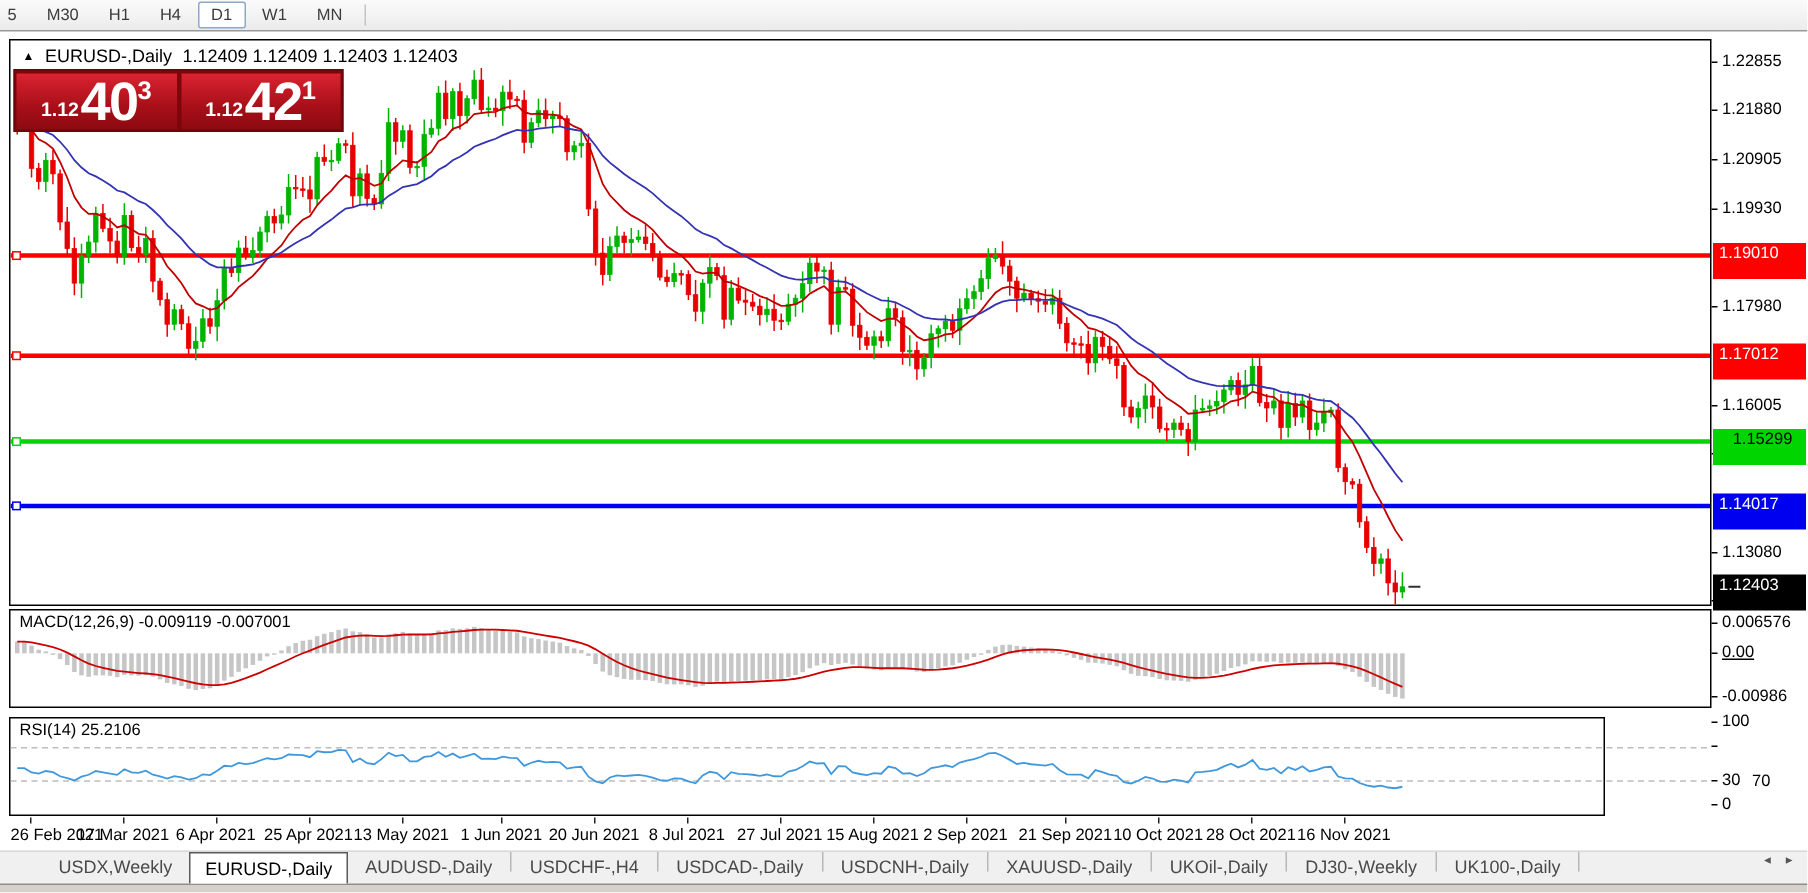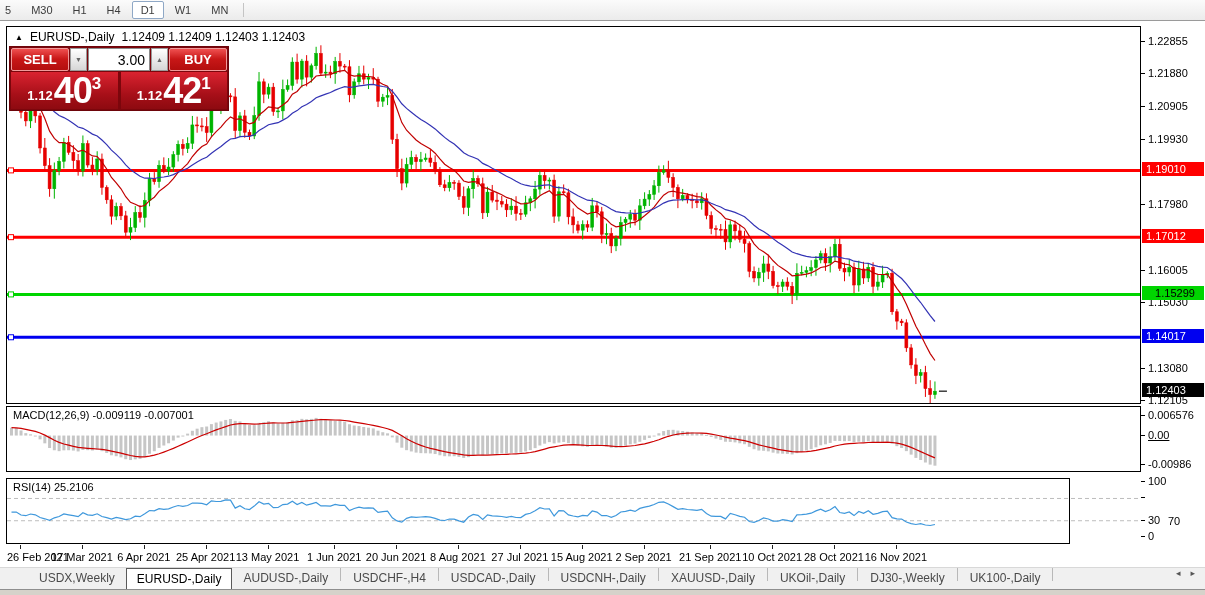--- a/index.html
+++ b/index.html
@@ -36,21 +36,21 @@
   .tw-row2{display:flex;height:37px;gap:3px;margin-top:1px}
   .tw-price{flex:1;display:flex;align-items:center;justify-content:center;color:#fff;
     background:linear-gradient(180deg,#da2330,#a60f18 62%,#8d0a10)}
   .tw-prefix{font-size:13px;font-weight:bold;align-self:flex-end;margin:0 1px 6px 0}
   .tw-big{font-size:36px;font-weight:bold;line-height:34px;letter-spacing:-1px}
   .tw-sup{font-size:17px;font-weight:bold;align-self:flex-start;margin-top:2px}
   
   #axis-col{position:absolute;left:1141px;top:0;width:64px;height:523px;pointer-events:none}
   .ax-dash{position:absolute;left:0;width:4px;height:1px;background:#000}
   .ax-label{position:absolute;left:7px;font-size:11px;color:#000;white-space:nowrap}
-  .ax-flag{position:absolute;left:1px;width:62px;height:14px;font-size:11px;line-height:14px;
+  .ax-flag{position:absolute;left:1px;width:62px;height:24px;font-size:11px;line-height:14px;
     padding-left:4px;box-sizing:border-box;white-space:nowrap}
   
   #date-axis{position:absolute;left:6px;top:523px;width:1135px;height:22px}
   .dt-tick{position:absolute;top:0;width:1px;height:4px;background:#222}
   .dt-label{position:absolute;top:6px;font-size:11px;color:#000;white-space:nowrap}
   
   .tabbar{position:absolute;top:567px;left:0;width:1205px;height:23px;background:#f0f0f0;
     border-top:1px solid #d8d8d8;border-bottom:1px solid #8e8e8e;display:flex;
     padding-left:28px;box-sizing:border-box;font-size:12px;color:#4a4a4a}
   .tab{padding:3px 11px 4px;white-space:nowrap;cursor:pointer}
@@ -479,31 +479,20 @@
         <polyline points="4.5,54.1 9.26,53.8 14.02,59.5 18.78,65.8 23.54,68.3 28.299999999999997,72.1 33.06,81.0 37.82,91.5 42.58,104.2 47.339999999999996,111.4 52.099999999999994,115.6 56.86,115.5 61.62,117.3 66.38,120.3 71.14,124.6 75.89999999999999,123.2 80.66,125.9 85.42,128.9 90.17999999999999,129.5 94.94,135.1 99.69999999999999,142.0 104.46,150.5 109.22,155.8 113.97999999999999,161.8 118.74,169.7 123.5,175.3 128.26,177.2 133.01999999999998,179.6 137.78,178.5 142.54,173.6 147.29999999999998,170.2 152.06,164.4 156.82,160.7 161.57999999999998,156.9 166.34,151.6 171.1,145.4 175.85999999999999,141.1 180.62,136.6 185.38,129.5 190.14,124.0 194.89999999999998,119.5 199.66,117.0 204.42,109.9 209.17999999999998,104.6 213.94,100.1 218.7,94.4 223.45999999999998,89.9 228.22,92.4 232.98,91.8 237.73999999999998,94.2 242.5,96.9 247.26,95.4 252.01999999999998,88.0 256.78,84.2 261.53999999999996,79.9 266.3,80.7 271.06,81.3 275.82,77.9 280.58,74.3 285.34,67.2 290.09999999999997,64.5 294.86,58.9 299.62,57.3 304.38,54.0 309.14,49.0 313.9,48.4 318.65999999999997,47.8 323.41999999999996,47.6 328.18,45.2 332.94,44.1 337.7,43.3 342.46,47.8 347.21999999999997,49.1 351.97999999999996,48.7 356.74,49.3 361.5,49.5 366.26,50.0 371.02,54.4 375.78,57.3 380.53999999999996,59.3 385.29999999999995,68.9 390.06,82.2 394.82,95.6 399.58,103.2 404.34,108.1 409.09999999999997,113.0 413.85999999999996,116.6 418.62,119.2 423.38,122.1 428.14,126.2 432.9,131.9 437.65999999999997,137.2 442.41999999999996,140.5 447.18,143.3 451.94,148.1 456.7,154.0 461.46,155.4 466.21999999999997,154.7 470.97999999999996,155.0 475.73999999999995,160.6 480.5,161.4 485.26,163.6 490.02,165.6 494.78,167.7 499.53999999999996,170.4 504.29999999999995,172.0 509.06,174.6 513.8199999999999,176.9 518.5799999999999,176.7 523.34,175.8 528.1,173.3 532.86,168.8 537.62,166.1 542.38,163.7 547.14,168.3 551.9,167.7 556.66,167.3 561.42,171.4 566.18,176.2 570.9399999999999,181.1 575.6999999999999,184.1 580.4599999999999,187.0 585.22,185.5 589.98,185.4 594.74,189.4 599.5,192.5 604.26,197.3 609.02,199.8 613.78,199.1 618.54,197.8 623.3,195.9 628.06,195.4 632.8199999999999,192.4 637.5799999999999,188.7 642.3399999999999,184.8 647.1,180.1 651.86,173.8 656.62,168.2 661.38,165.0 666.14,164.1 670.9,165.5 675.66,166.1 680.42,167.2 685.18,168.4 689.9399999999999,169.7 694.6999999999999,170.1 699.4599999999999,173.4 704.2199999999999,178.5 708.98,182.9 713.74,186.4 718.5,191.6 723.26,192.7 728.02,194.8 732.78,197.9 737.54,201.3 742.3,209.1 747.06,216.8 751.8199999999999,221.9 756.5799999999999,224.7 761.3399999999999,228.2 766.0999999999999,233.8 770.86,238.4 775.62,241.4 780.38,244.7 785.14,248.8 789.9,248.4 794.66,247.8 799.42,247.1 804.18,245.9 808.9399999999999,243.5 813.6999999999999,240.5 818.4599999999999,239.6 823.2199999999999,237.8 827.98,234.1 832.74,235.4 837.5,237.1 842.26,237.7 847.02,241.4 851.78,241.5 856.54,243.2 861.3,242.7 866.06,245.7 870.8199999999999,247.4 875.5799999999999,247.5 880.3399999999999,247.3 885.0999999999999,254.1 889.86,261.4 894.62,267.6 899.38,277.3 904.14,288.3 908.9,299.3 913.66,307.7 918.42,317.5 923.18,326.6 927.9399999999999,333.5" fill="none" stroke="#C00000" stroke-width="1.2"></polyline>
         <polyline points="4.5,54.1 9.26,54.0 14.02,56.4 18.78,59.3 23.54,60.9 28.299999999999997,63.0 33.06,67.5 37.82,73.0 42.58,79.8 47.339999999999996,84.7 52.099999999999994,88.5 56.86,90.6 61.62,93.3 66.38,96.4 71.14,100.0 75.89999999999999,101.3 80.66,104.1 85.42,107.1 90.17999999999999,109.0 94.94,113.0 99.69999999999999,117.6 104.46,123.1 109.22,127.4 113.97999999999999,132.1 118.74,137.8 123.5,142.6 128.26,145.9 133.01999999999998,149.3 137.78,151.2 142.54,151.2 147.29999999999998,151.5 152.06,150.5 156.82,150.0 161.57999999999998,149.2 166.34,147.6 171.1,145.2 175.85999999999999,143.4 180.62,141.3 185.38,138.0 190.14,135.0 194.89999999999998,132.3 199.66,130.2 204.42,126.2 209.17999999999998,122.7 213.94,119.4 218.7,115.5 223.45999999999998,112.0 228.22,111.3 232.98,109.6 237.73999999999998,109.3 242.5,109.3 247.26,107.7 252.01999999999998,103.6 256.78,100.8 261.53999999999996,97.7 266.3,96.7 271.06,95.7 275.82,93.1 280.58,90.5 285.34,86.2 290.09999999999997,83.6 294.86,79.8 299.62,77.5 304.38,74.5 309.14,70.8 313.9,68.9 318.65999999999997,67.1 323.41999999999996,65.5 328.18,63.1 332.94,61.3 337.7,59.6 342.46,60.3 347.21999999999997,59.8 351.97999999999996,58.8 356.74,58.3 361.5,57.7 366.26,57.3 371.02,58.6 375.78,59.5 380.53999999999996,60.2 385.29999999999995,64.2 390.06,70.2 394.82,76.8 399.58,81.4 404.34,85.2 409.09999999999997,89.0 413.85999999999996,92.4 418.62,95.3 423.38,98.4 428.14,101.9 432.9,106.2 437.65999999999997,110.4 442.41999999999996,113.9 447.18,117.1 451.94,121.2 456.7,125.7 461.46,128.5 466.21999999999997,130.3 470.97999999999996,132.3 475.73999999999995,136.4 480.5,138.6 485.26,141.3 490.02,143.8 494.78,146.4 499.53999999999996,149.2 504.29999999999995,151.5 509.06,154.2 513.8199999999999,156.7 518.5799999999999,158.2 523.34,159.2 528.1,159.5 532.86,158.6 537.62,158.2 542.38,157.8 547.14,160.2 551.9,160.6 556.66,161.0 561.42,163.2 566.18,165.9 570.9399999999999,168.7 575.6999999999999,171.0 580.4599999999999,173.2 585.22,173.6 589.98,174.5 594.74,177.0 599.5,179.3 604.26,182.3 609.02,184.6 613.78,185.4 618.54,185.9 623.3,186.0 628.06,186.6 632.8199999999999,186.0 637.5799999999999,184.9 642.3399999999999,183.6 647.1,181.7 651.86,178.9 656.62,176.1 661.38,174.1 666.14,173.1 670.9,173.0 675.66,172.6 680.42,172.6 685.18,172.7 689.9399999999999,172.9 694.6999999999999,172.8 699.4599999999999,174.0 704.2199999999999,176.2 708.98,178.2 713.74,180.0 718.5,182.7 723.26,183.9 728.02,185.4 732.78,187.5 737.54,189.7 742.3,193.9 747.06,198.3 751.8199999999999,201.9 756.5799999999999,204.6 761.3399999999999,207.7 766.0999999999999,211.6 770.86,215.3 775.62,218.3 780.38,221.5 785.14,225.0 789.9,226.7 794.66,228.1 799.42,229.3 804.18,230.2 808.9399999999999,230.4 813.6999999999999,230.1 818.4599999999999,230.5 823.2199999999999,230.5 827.98,229.4 832.74,230.4 837.5,231.5 842.26,232.2 847.02,234.2 851.78,234.8 856.54,236.0 861.3,236.3 866.06,238.1 870.8199999999999,239.4 875.5799999999999,240.1 880.3399999999999,240.5 885.0999999999999,243.9 889.86,247.8 894.62,251.5 899.38,256.8 904.14,263.1 908.9,269.6 913.66,275.5 918.42,282.1 923.18,288.7 927.9399999999999,294.5" fill="none" stroke="#3333B4" stroke-width="1.2"></polyline>
         <line x1="931.9399999999999" y1="364.20195555555546" x2="939.9399999999999" y2="364.20195555555546" stroke="#303030" stroke-width="1.4"></line>
       </svg>
     <div class="chart-title">
       <span class="tri">▲</span>
       <span>EURUSD-,Daily</span>
       <span>1.12409 1.12409 1.12403 1.12403</span>
     </div>
     <div class="trade-widget">
-      <div class="tw-row1">
-        <div class="tw-btn">SELL</div>
-        <div class="tw-spin">
-          <span>▼</span>
-        </div>
-        <input class="tw-vol" value="3.00" style="">
-        <div class="tw-spin">
-          <span>▲</span>
-        </div>
-        <div class="tw-btn">BUY</div>
-      </div>
       <div class="tw-row2">
         <div class="tw-price">
           <span class="tw-prefix">1.12</span>
           <span class="tw-big">40</span>
           <span class="tw-sup">3</span>
         </div>
         <div class="tw-price">
           <span class="tw-prefix">1.12</span>
           <span class="tw-big">42</span>
           <span class="tw-sup">1</span>
@@ -732,21 +721,21 @@
       <div class="dt-label" style="left: 137.78px; transform: translateX(-50%);">6 Apr 2021</div>
       <div class="dt-tick" style="left: 199.66px;"></div>
       <div class="dt-label" style="left: 199.66px; transform: translateX(-50%);">25 Apr 2021</div>
       <div class="dt-tick" style="left: 261.54px;"></div>
       <div class="dt-label" style="left: 261.54px; transform: translateX(-50%);">13 May 2021</div>
       <div class="dt-tick" style="left: 328.18px;"></div>
       <div class="dt-label" style="left: 328.18px; transform: translateX(-50%);">1 Jun 2021</div>
       <div class="dt-tick" style="left: 390.06px;"></div>
       <div class="dt-label" style="left: 390.06px; transform: translateX(-50%);">20 Jun 2021</div>
       <div class="dt-tick" style="left: 451.94px;"></div>
-      <div class="dt-label" style="left: 451.94px; transform: translateX(-50%);">8 Aug 2021</div>
+      <div class="dt-label" style="left: 451.94px; transform: translateX(-50%);">8 Jul 2021</div>
       <div class="dt-tick" style="left: 513.82px;"></div>
       <div class="dt-label" style="left: 513.82px; transform: translateX(-50%);">27 Jul 2021</div>
       <div class="dt-tick" style="left: 575.7px;"></div>
       <div class="dt-label" style="left: 575.7px; transform: translateX(-50%);">15 Aug 2021</div>
       <div class="dt-tick" style="left: 637.58px;"></div>
       <div class="dt-label" style="left: 637.58px; transform: translateX(-50%);">2 Sep 2021</div>
       <div class="dt-tick" style="left: 704.22px;"></div>
       <div class="dt-label" style="left: 704.22px; transform: translateX(-50%);">21 Sep 2021</div>
       <div class="dt-tick" style="left: 766.1px;"></div>
       <div class="dt-label" style="left: 766.1px; transform: translateX(-50%);">10 Oct 2021</div>

